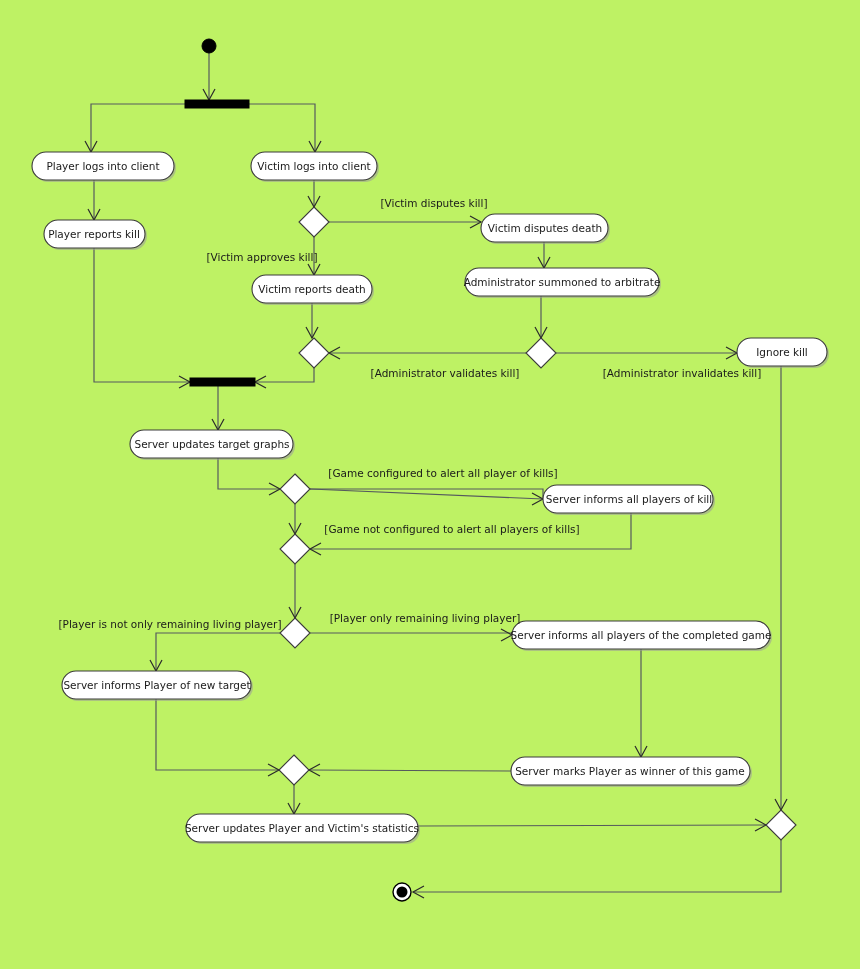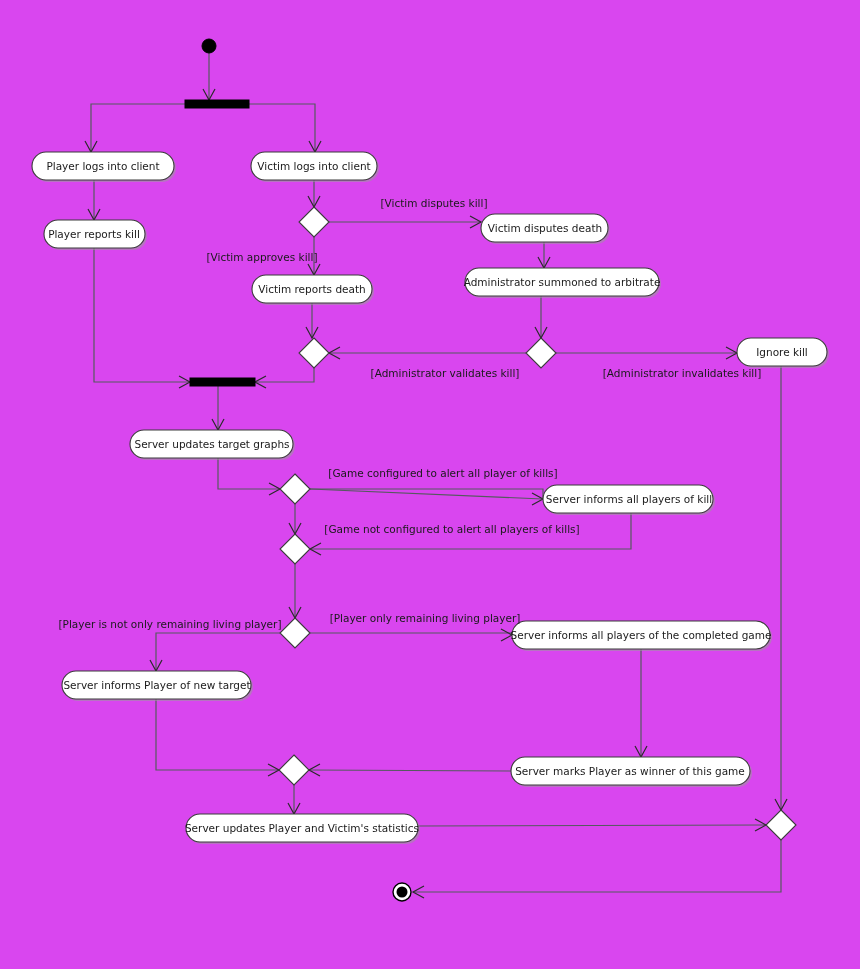--- a/index.html
+++ b/index.html
@@ -4,21 +4,21 @@
 <style>
   html, body {
     margin: 0;
     padding: 0;
     background: #ffffff;
   }
   #canvas {
     position: relative;
     width: 860px;
     height: 969px;
-    background: #d946ef;
+    background: #bef264;
     font-family: "DejaVu Sans", sans-serif;
     overflow: hidden;
   }
   #diagram-svg {
     position: absolute;
     left: 0;
     top: 0;
     width: 860px;
     height: 969px;
   }

